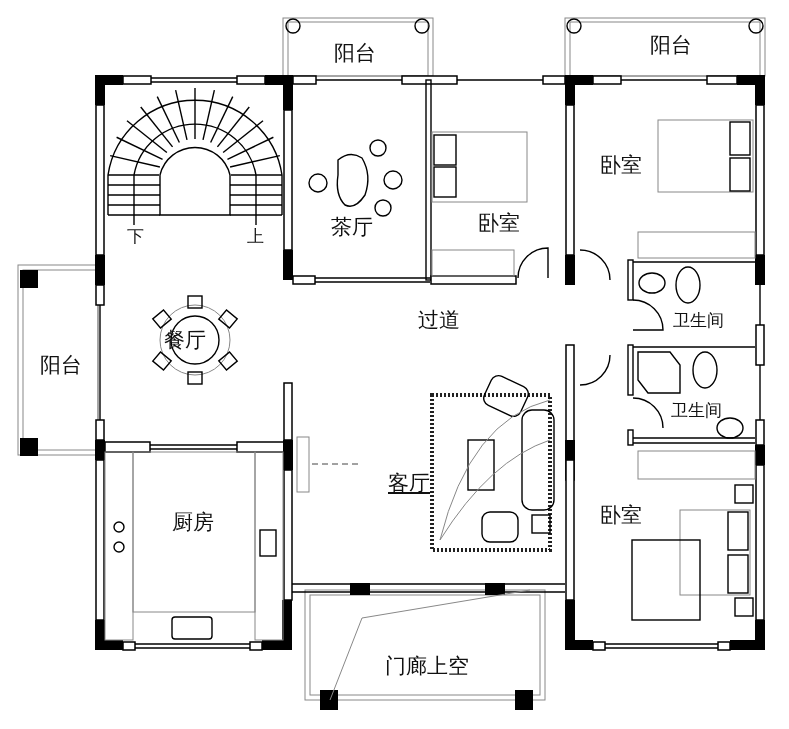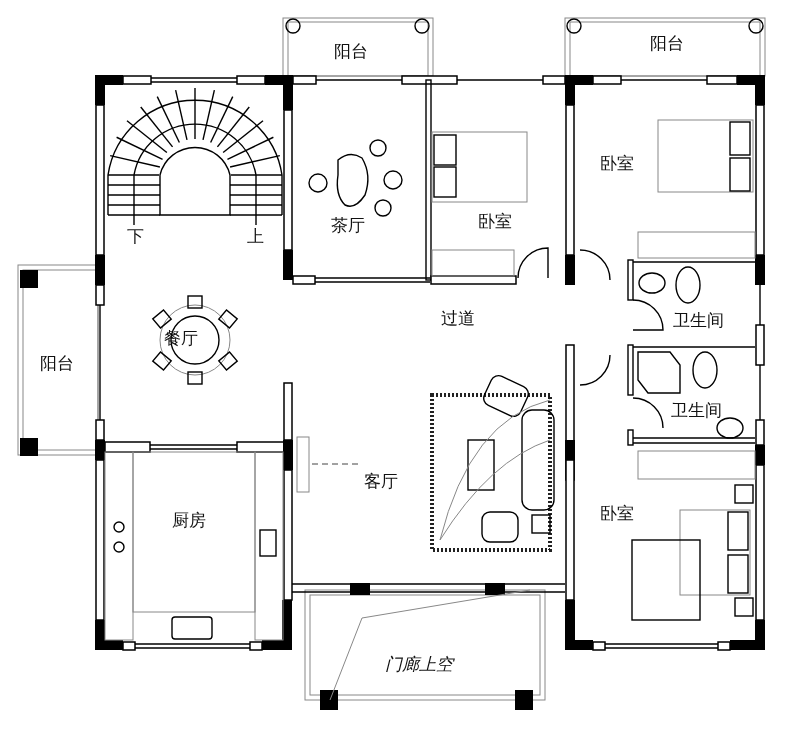--- a/index.html
+++ b/index.html
@@ -1,18 +1,18 @@
 <!DOCTYPE html>
 <html><head>
 <meta charset="utf-8">
 <style>
   html, body { margin:0; padding:0; background:#ffffff; }
   body { width:789px; height:729px; position:relative; overflow:hidden; font-family:"DejaVu Sans", sans-serif; }
   svg#plan { position:absolute; left:0; top:0; }
-  .label { position:absolute; font-family:"DejaVu Sans", sans-serif; font-size:17px; color:#111; white-space:nowrap; line-height:1; }
+  .label { position:absolute; font-family:"DejaVu Sans", sans-serif; font-size:21px; color:#111; white-space:nowrap; line-height:1; }
   .small { font-size:17px; }
   .wall { fill:#000; }
   .thin { fill:none; stroke:#000; stroke-width:1.4; }
   .gray { fill:none; stroke:#888; stroke-width:1; }
   .win { fill:#fff; stroke:#000; stroke-width:1.5; }
 </style>
 </head>
 <body>
 
 <svg id="plan" width="789" height="729" viewBox="0 0 789 729">
@@ -254,22 +254,22 @@
 
   <polyline class="gray" points="330,700 362,618 530,590"></polyline>
 </svg>
 
 <div class="label" style="left:334px;top:43px;">阳台</div>
 <div class="label" style="left:650px;top:35px;">阳台</div>
 <div class="label" style="left:40px;top:355px;">阳台</div>
 <div class="label" style="left:331px;top:217px;">茶厅</div>
 <div class="label" style="left:478px;top:213px;">卧室</div>
 <div class="label" style="left:600px;top:155px;">卧室</div>
-<div class="label" style="left:418px;top:310px;margin-left:23px;">过道</div>
+<div class="label" style="left:418px;top:310px;">过道</div>
 <div class="label small" style="left:673px;top:312px;">卫生间</div>
 <div class="label small" style="left:671px;top:402px;">卫生间</div>
 <div class="label" style="left:164px;top:330px;">餐厅</div>
-<div class="label" style="left:364px;top:473px;">客厅</div>
+<div class="label" style="left:388px;top:473px;text-decoration:underline;">客厅</div>
 <div class="label" style="left:172px;top:512px;">厨房</div>
 <div class="label" style="left:600px;top:505px;">卧室</div>
-<div class="label" style="left:385px;top:656px;font-style:italic;">门廊上空</div>
+<div class="label" style="left:385px;top:656px;">门廊上空</div>
 <div class="label small" style="left:127px;top:228px;">下</div>
 <div class="label small" style="left:247px;top:228px;">上</div>
 
 </body></html>

